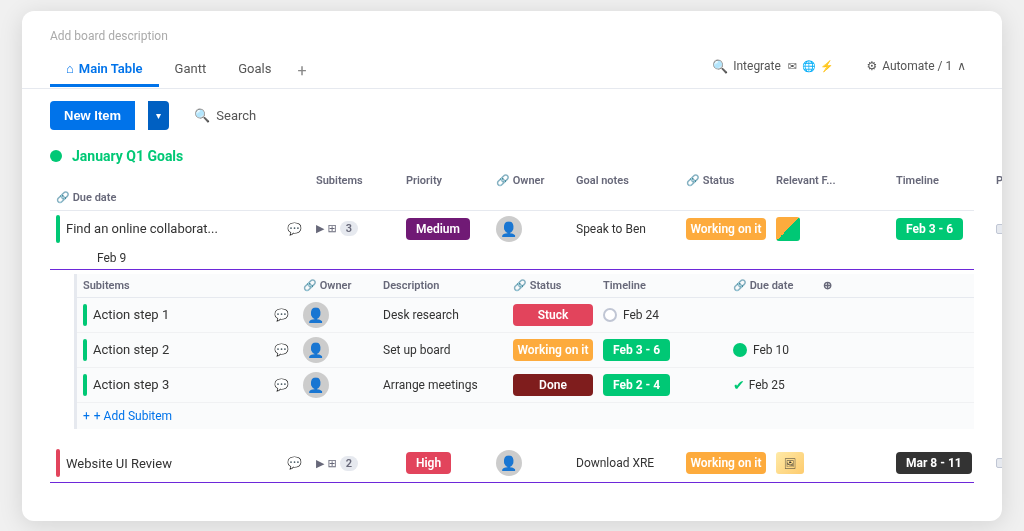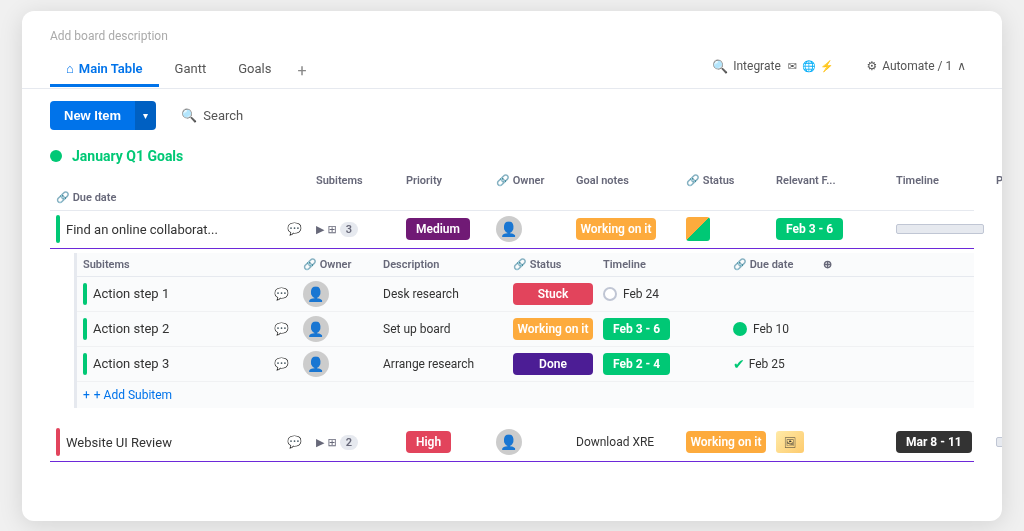--- a/index.html
+++ b/index.html
@@ -103,20 +103,21 @@
     .toolbar {
       display: flex;
       align-items: center;
       gap: 12px;
       padding: 12px 28px;
     }
     .new-item-wrap {
       display: flex;
       border-radius: 4px;
       overflow: hidden;
+      gap: 13px;
     }
     .new-item-main {
       background: #0073ea;
       color: #fff;
       border: none;
       padding: 7px 14px;
       font-size: 13px;
       font-weight: 600;
       cursor: pointer;
     }
@@ -252,21 +253,21 @@
       border-radius: 4px;
       font-size: 12px;
       font-weight: 600;
       color: #fff;
       display: inline-block;
       text-align: center;
       min-width: 80px;
     }
     .status-working { background: #fdab3d; }
     .status-stuck { background: #e2445c; }
-    .status-done { background: #4c1d95; }
+    .status-done { background: #7f1d1d; }
     .timeline-badge {
       padding: 4px 10px;
       border-radius: 4px;
       font-size: 12px;
       font-weight: 700;
       color: #fff;
       display: inline-block;
     }
     .timeline-green { background: #00c875; }
     .timeline-dark { background: #333; }
@@ -461,20 +462,23 @@
             <span class="badge-count">3</span>
           </div>
         </div>
         <div class="cell">
           <span class="priority-badge priority-medium">Medium</span>
         </div>
         <div class="cell">
           <div class="owner-avatar">👤</div>
         </div>
         <div class="cell">
+          <span>Speak to Ben</span>
+        </div>
+        <div class="cell">
           <span class="status-badge status-working">Working on it</span>
         </div>
         <div class="cell">
           <div class="thumbnail-icon"></div>
         </div>
         <div class="cell">
           <span class="timeline-badge timeline-green">Feb 3 - 6</span>
         </div>
         <div class="cell">
           <div class="progress-bar-container">
@@ -550,21 +554,21 @@
         <div class="sub-data-row">
           <div class="cell item-name-cell">
             <div class="item-color-bar" style="background:#00c875; height:22px;"></div>
             <span class="item-name-text">Action step 3</span>
             <span class="item-icon-btn" style="margin-left:auto;">💬</span>
           </div>
           <div class="cell">
             <div class="owner-avatar">👤</div>
           </div>
           <div class="cell">
-            <span>Arrange research</span>
+            <span>Arrange meetings</span>
           </div>
           <div class="cell">
             <span class="status-badge status-done">Done</span>
           </div>
           <div class="cell">
             <span class="timeline-badge timeline-green">Feb 2 - 4</span>
           </div>
           <div class="cell">
             <span class="check-icon">✔</span>
             <span style="margin-left:4px;">Feb 25</span>

